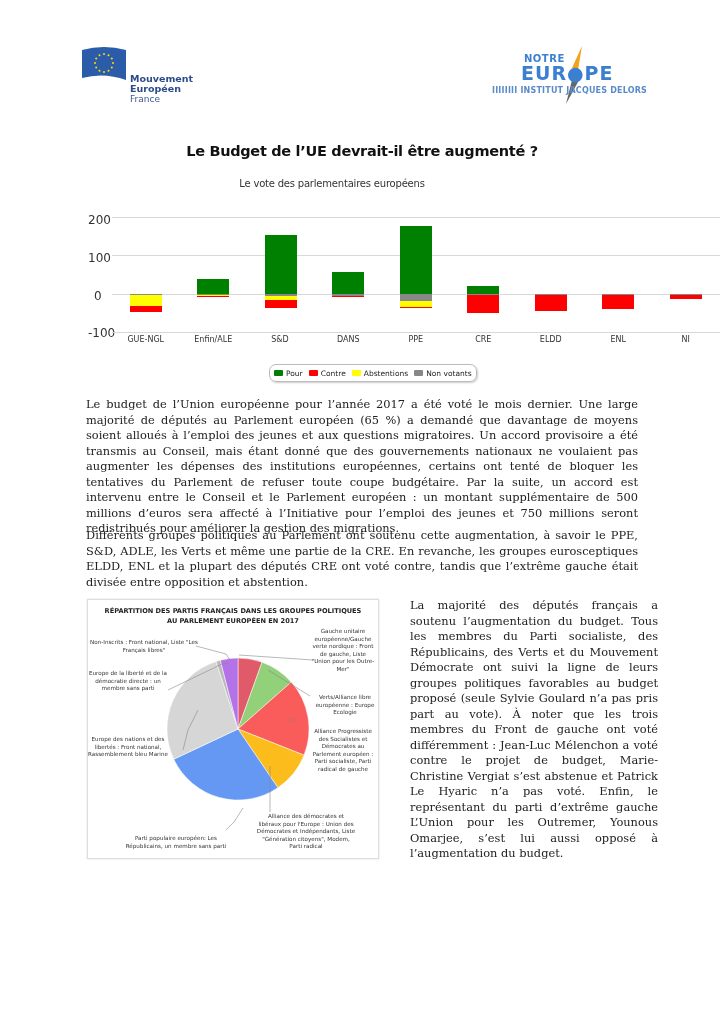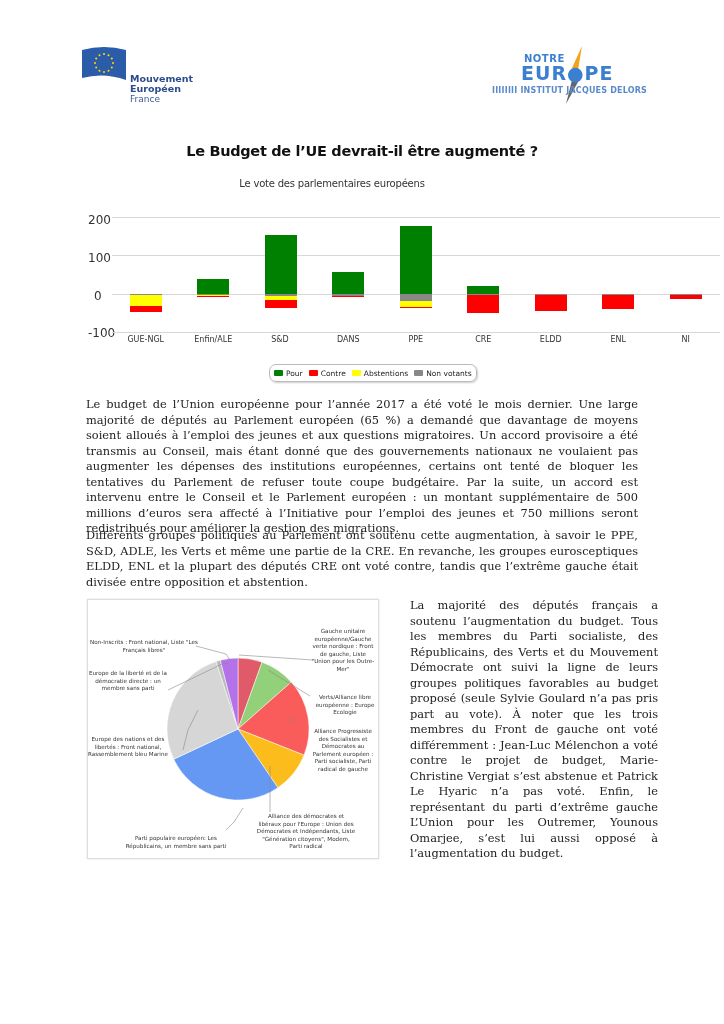--- a/index.html
+++ b/index.html
@@ -145,20 +145,24 @@
       <span class="swatch" style="background:#888888"></span>
       <span>Non votants</span>
     </span>
 </div>
 
 <p class="abs para p1" style="margin:0">Le budget de l’Union européenne pour l’année 2017 a été voté le mois dernier. Une large majorité de députés au Parlement européen (65 %) a demandé que davantage de moyens soient alloués à l’emploi des jeunes et aux questions migratoires. Un accord provisoire a été transmis au Conseil, mais étant donné que des gouvernements nationaux ne voulaient pas augmenter les dépenses des institutions européennes, certains ont tenté de bloquer les tentatives du Parlement de refuser toute coupe budgétaire. Par la suite, un accord est intervenu entre le Conseil et le Parlement européen : un montant supplémentaire de 500 millions d’euros sera affecté à l’Initiative pour l’emploi des jeunes et 750 millions seront redistribués pour améliorer la gestion des migrations.</p>
 <p class="abs para p2" style="margin:0">Différents groupes politiques au Parlement ont soutenu cette augmentation, à savoir le PPE, S&amp;D, ADLE, les Verts et même une partie de la CRE. En revanche, les groupes eurosceptiques ELDD, ENL et la plupart des députés CRE ont voté contre, tandis que l’extrême gauche était divisée entre opposition et abstention.</p>
 <p class="abs para p3" style="margin:0">La majorité des députés français a soutenu l’augmentation du budget. Tous les membres du Parti socialiste, des Républicains, des Verts et du Mouvement Démocrate ont suivi la ligne de leurs groupes politiques favorables au budget proposé (seule Sylvie Goulard n’a pas pris part au vote). À noter que les trois membres du Front de gauche ont voté différemment : Jean-Luc Mélenchon a voté contre le projet de budget, Marie-Christine Vergiat s’est abstenue et Patrick Le Hyaric n’a pas voté. Enfin, le représentant du parti d’extrême gauche L’Union pour les Outremer, Younous Omarjee, s’est lui aussi opposé à l’augmentation du budget.</p>
 
 <div class="abs pie-box">
+  <div class="pie-title">
+    <div>RÉPARTITION DES PARTIS FRANÇAIS DANS LES GROUPES POLITIQUES</div>
+    <div>AU PARLEMENT EUROPÉEN EN 2017</div>
+  </div>
   <svg class="pie-svg" width="290" height="258">
     <g id="pie-slices">
         <path d="M150,129 L150,58 A71,71 0 0 1 174.0503923374157,62.197465404249996 Z" fill="#e05a6a" stroke="#fff" stroke-width="0.5"></path>
         <path d="M150,129 L174.0503923374157,62.197465404249996 A71,71 0 0 1 203.25788594376263,82.04685756202072 Z" fill="#93d07a" stroke="#fff" stroke-width="0.5"></path>
         <path d="M150,129 L203.25788594376263,82.04685756202072 A71,71 0 0 1 216.01413049806584,155.13684324061214 Z" fill="#fa5c5c" stroke="#fff" stroke-width="0.5"></path>
         <path d="M150,129 L216.01413049806584,155.13684324061214 A71,71 0 0 1 189.90791982750127,187.7227207734939 Z" fill="#fbbc1c" stroke="#fff" stroke-width="0.5"></path>
         <path d="M150,129 L189.90791982750127,187.7227207734939 A71,71 0 0 1 85.7572792749126,159.23032970112016 Z" fill="#6598f2" stroke="#fff" stroke-width="0.5"></path>
         <path d="M150,129 L85.7572792749126,159.23032970112016 A71,71 0 0 1 128.05979339937872,61.474987343044106 Z" fill="#d6d6d6" stroke="#fff" stroke-width="0.5"></path>
         <path d="M150,129 L128.05979339937872,61.474987343044106 A71,71 0 0 1 132.34301801129527,60.2305955598672 Z" fill="#bbbbbb" stroke="#fff" stroke-width="0.5"></path>
         <path d="M150,129 L132.34301801129527,60.2305955598672 A71,71 0 0 1 150,58 Z" fill="#b372e8" stroke="#fff" stroke-width="0.5"></path>

